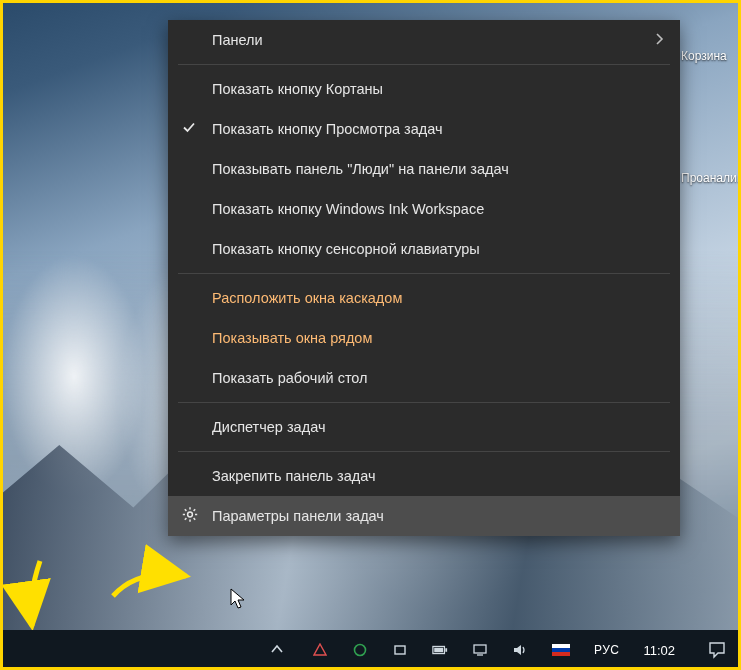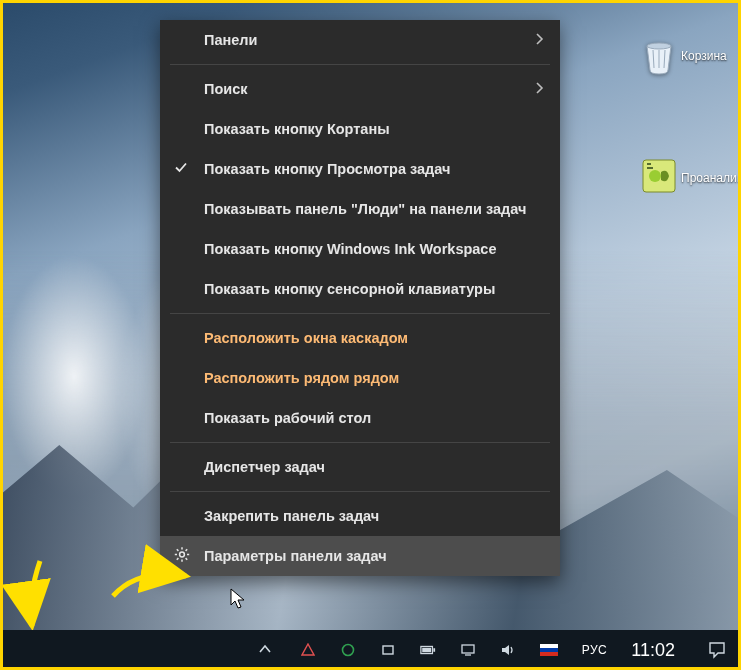--- a/index.html
+++ b/index.html
@@ -42,27 +42,26 @@
   .desk-icon .ic {
     width: 48px; height: 48px;
     display: flex; align-items: center; justify-content: center;
     margin-bottom: 4px;
   }
   .recycle-bin svg { filter: drop-shadow(0 1px 2px rgba(0,0,0,.4)); }
 
   
   .ctx {
     position: absolute;
-    left: 160px; top: 20px;
-    width: 400px;
+    left: 168px; top: 20px;
+    width: 512px;
     background: #2b2b2b;
     color: #e6e6e6;
     font-size: 14.5px;
     box-shadow: 0 6px 18px rgba(0,0,0,.5);
-    font-weight: bold;
   }
   .ctx-item {
     display: flex; align-items: center;
     height: 40px;
     padding: 0 18px 0 44px;
     position: relative;
     cursor: default;
   }
   .ctx-item.disabled { color: #fdba74; }
   .ctx-item.hover { background: #4d4d4d; }
@@ -113,21 +112,21 @@
     font-size: 12px;
   }
   .taskbar .spacer { flex: 1; }
   .taskbar .tray {
     display: flex; align-items: center; gap: 24px;
     padding: 0 10px;
   }
   .tray .ic { width: 16px; height: 16px; display:flex; align-items:center; justify-content:center; color:#cfd8e0; }
   .tray-arrow { width: 22px; text-align:center; color:#cfd8e0; font-size:12px; }
   .lang { font-size: 12px; letter-spacing: .5px; }
-  .clock { font-size: 18px; }
+  .clock { font-size: 13px; }
   .notif {
     width: 28px; height: 28px;
     display:flex; align-items:center; justify-content:center;
     margin-left: 4px;
   }
 </style>
 </head>
 <body>
 
 <div class="desktop">
@@ -164,28 +163,20 @@
       <span>Панели</span>
       <span class="chev">
         <svg width="8" height="12" viewBox="0 0 8 12">
             <path d="M1 1 L6 6 L1 11" stroke="#bdbdbd" stroke-width="1.6" fill="none"></path>
           </svg>
       </span>
     </div>
 
     <div class="ctx-sep"></div>
 
-    <div class="ctx-item">
-      <span>Поиск</span>
-      <span class="chev">
-        <svg width="8" height="12" viewBox="0 0 8 12">
-            <path d="M1 1 L6 6 L1 11" stroke="#bdbdbd" stroke-width="1.6" fill="none"></path>
-          </svg>
-      </span>
-    </div>
 
     <div class="ctx-item">
       <span>Показать кнопку Кортаны</span>
     </div>
 
     <div class="ctx-item">
       <span class="check">
         <svg width="14" height="14" viewBox="0 0 14 14">
             <path d="M2 7 L5.5 10.5 L12 3" stroke="#e6e6e6" stroke-width="1.8" fill="none"></path>
           </svg>
@@ -204,21 +195,21 @@
     <div class="ctx-item">
       <span>Показать кнопку сенсорной клавиатуры</span>
     </div>
 
     <div class="ctx-sep"></div>
 
     <div class="ctx-item disabled">
       <span>Расположить окна каскадом</span>
     </div>
     <div class="ctx-item disabled">
-      <span>Расположить рядом рядом</span>
+      <span>Показывать окна рядом</span>
     </div>
     <div class="ctx-item">
       <span>Показать рабочий стол</span>
     </div>
 
     <div class="ctx-sep"></div>
 
     <div class="ctx-item">
       <span>Диспетчер задач</span>
     </div>

